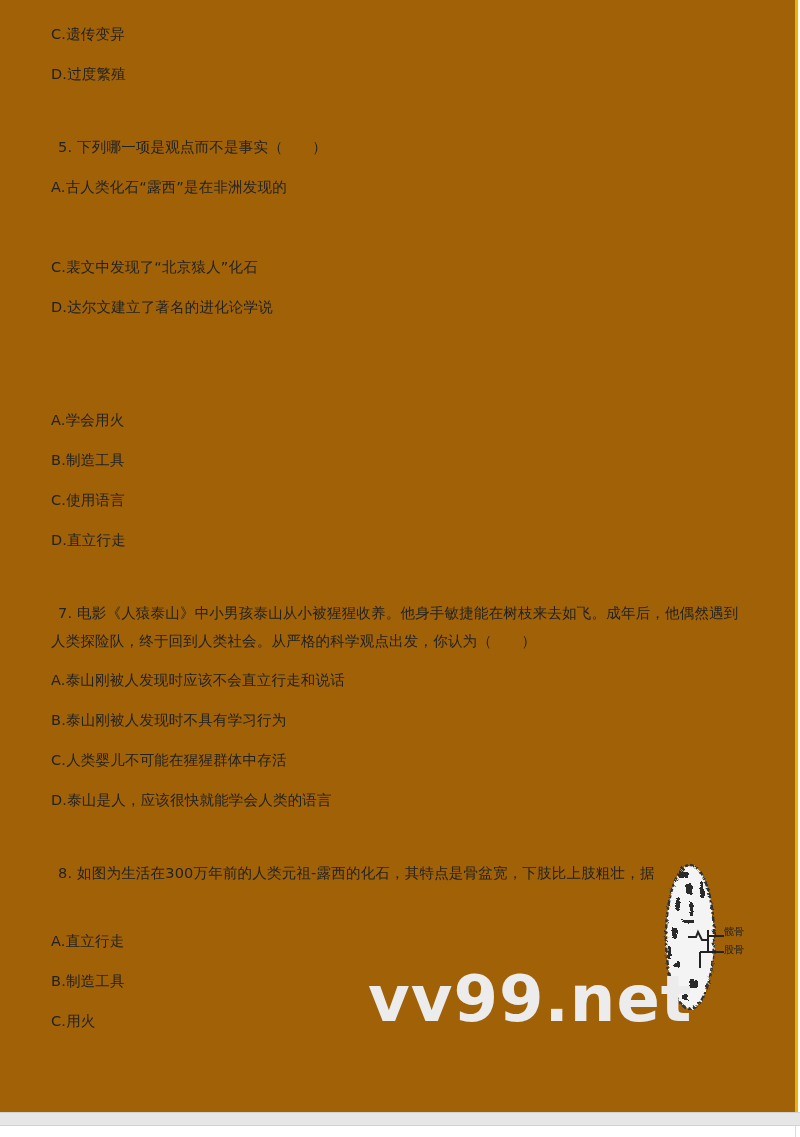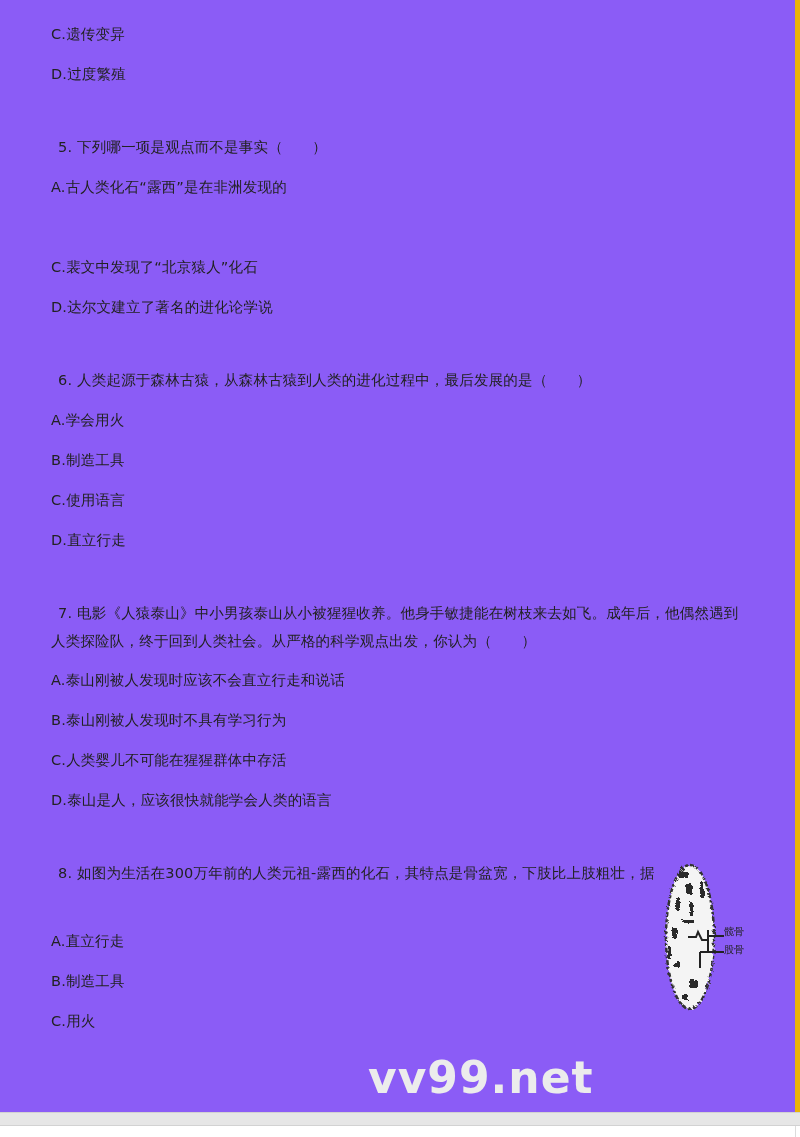--- a/index.html
+++ b/index.html
@@ -4,21 +4,21 @@
   <style>
     html, body { margin: 0; padding: 0; }
     body {
       width: 800px; height: 1137px; position: relative; overflow: hidden;
       background: #ffffff;
       font-family: "DejaVu Sans", "Liberation Sans", sans-serif;
       color: #222222;
     }
     .page {
       position: absolute; left: 0; top: 0; width: 795px; height: 1112px;
-      background: #8b5cf6; border-right: 5px solid #eab308;
+      background: #a16207; border-right: 3px solid #eab308;
     }
     .gap {
       position: absolute; left: 0; top: 1112px; width: 800px; height: 12px;
       background: #e6e6e6; border-top: 1px solid #d2d2d2; border-bottom: 1px solid #d2d2d2;
     }
     .next-page {
       position: absolute; left: 0; top: 1126px; width: 795px; height: 11px;
       background: #ffffff; border-right: 1px solid #dcdcdc;
     }
     .line {
@@ -29,38 +29,37 @@
     .q2 { left: 51px; }
     .opt { left: 51px; }
     .figure {
       position: absolute; left: 660px; top: 862px; width: 100px; height: 150px;
     }
     .fig-label {
       position: absolute; font-size: 10px; line-height: 16px; color: #222;
       white-space: nowrap;
     }
     .watermark {
-      position: absolute; left: 368px; top: 1052px; font-size: 44px; font-weight: bold;
+      position: absolute; left: 368px; top: 962px; font-size: 64px; font-weight: bold;
       color: #ececec; font-family: "DejaVu Sans", sans-serif; letter-spacing: 1px;
     }
   </style>
 </head>
 <body>
 
 <div class="page">
 
   <div class="line opt" style="top:24px">C.遗传变异</div>
   <div class="line opt" style="top:64px">D.过度繁殖</div>
 
   <div class="line q" style="top:137px">5. 下列哪一项是观点而不是事实（　　）</div>
   <div class="line opt" style="top:177px">A.古人类化石“露西”是在非洲发现的</div>
   <div class="line opt" style="top:257px">C.裴文中发现了“北京猿人”化石</div>
   <div class="line opt" style="top:297px">D.达尔文建立了著名的进化论学说</div>
 
-  <div class="line q" style="top:370px">6. 人类起源于森林古猿，从森林古猿到人类的进化过程中，最后发展的是（　　）</div>
   <div class="line opt" style="top:410px">A.学会用火</div>
   <div class="line opt" style="top:450px">B.制造工具</div>
   <div class="line opt" style="top:490px">C.使用语言</div>
   <div class="line opt" style="top:530px">D.直立行走</div>
 
   <div class="line q" style="top:603px">7. 电影《人猿泰山》中小男孩泰山从小被猩猩收养。他身手敏捷能在树枝来去如飞。成年后，他偶然遇到</div>
   <div class="line q2" style="top:631px">人类探险队，终于回到人类社会。从严格的科学观点出发，你认为（　　）</div>
   <div class="line opt" style="top:670px">A.泰山刚被人发现时应该不会直立行走和说话</div>
   <div class="line opt" style="top:710px">B.泰山刚被人发现时不具有学习行为</div>
   <div class="line opt" style="top:750px">C.人类婴儿不可能在猩猩群体中存活</div>

